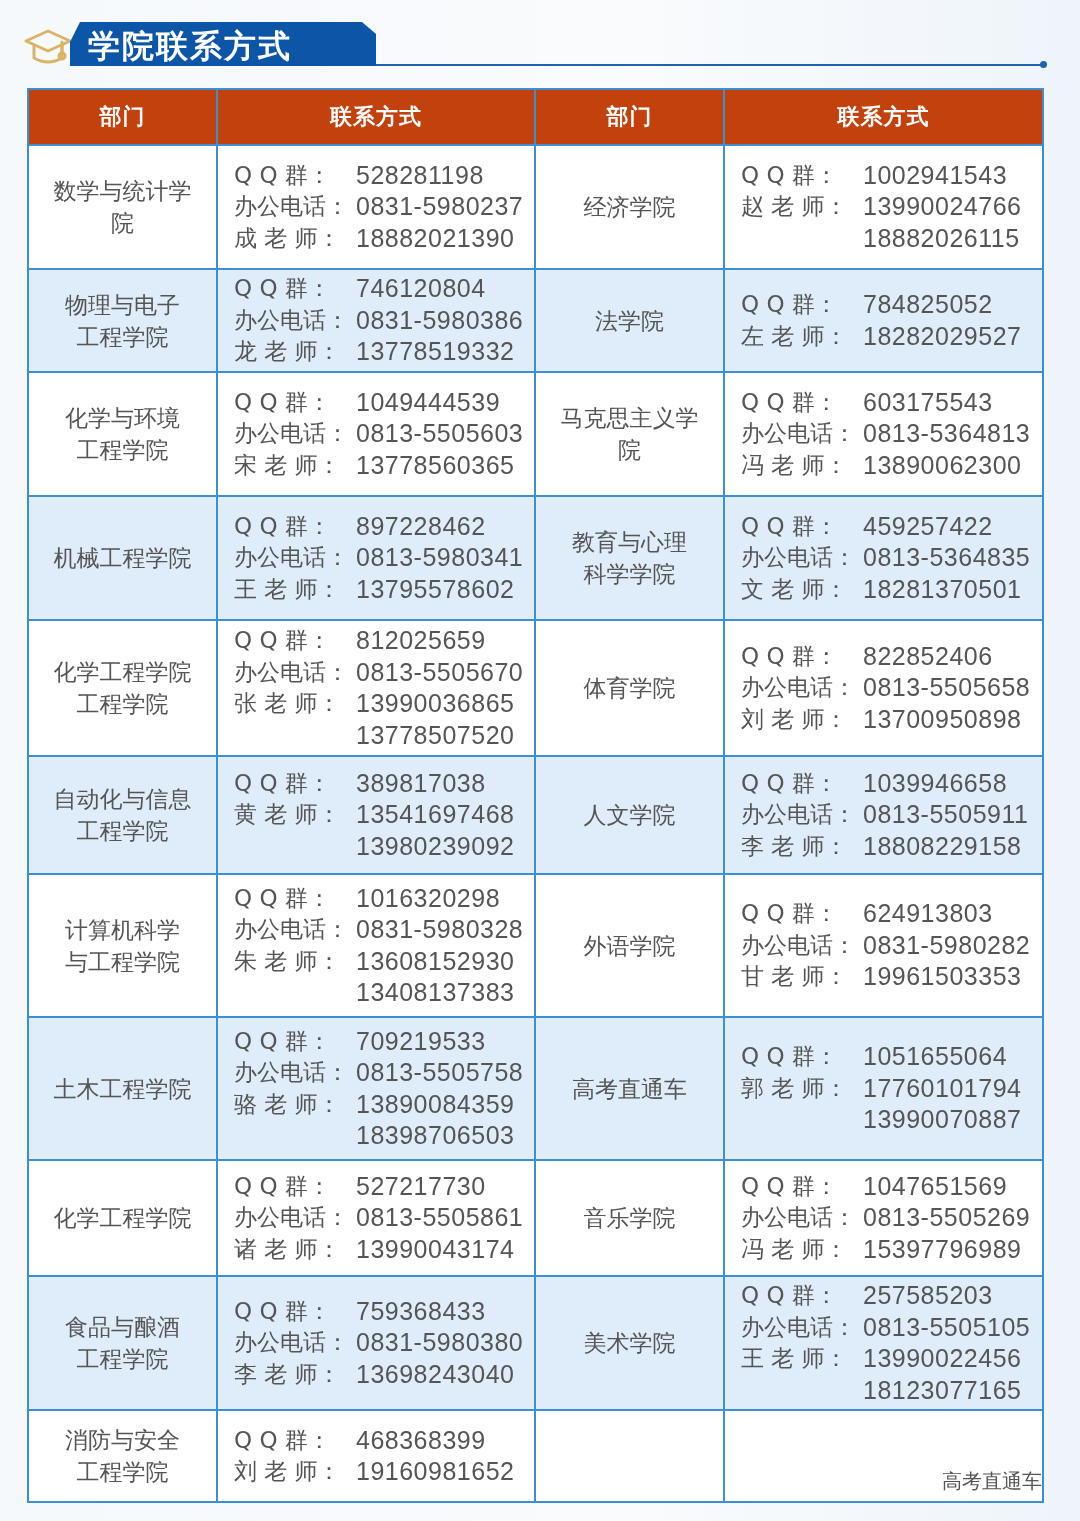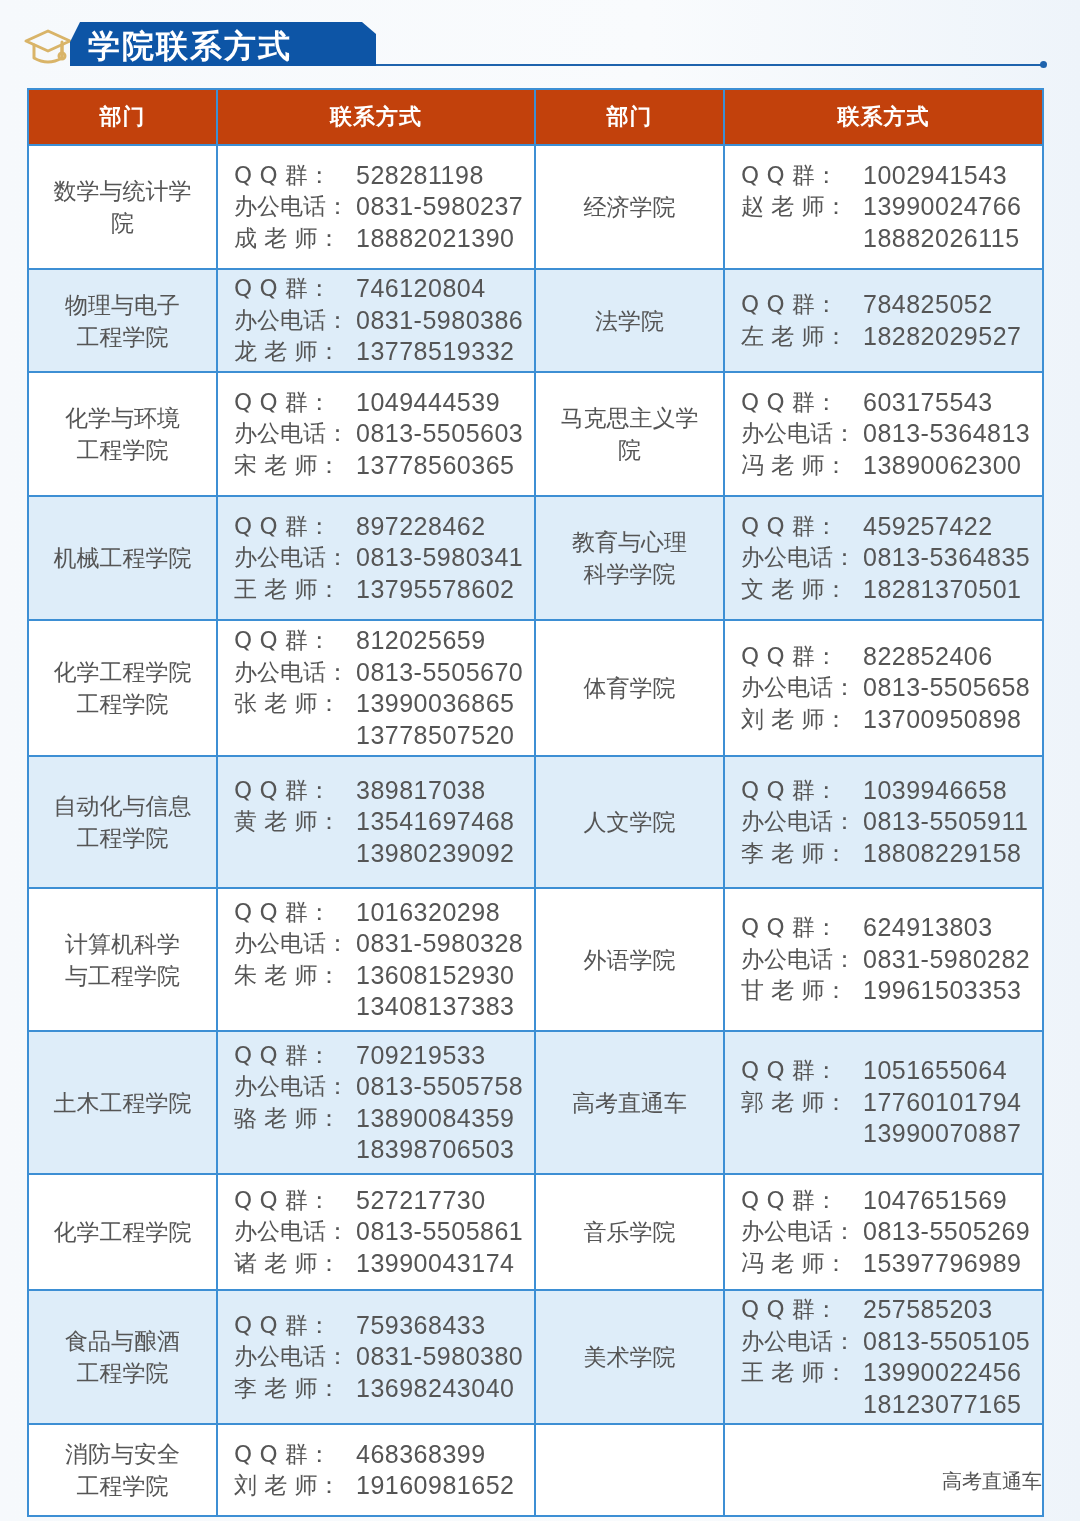--- a/index.html
+++ b/index.html
@@ -262,21 +262,21 @@
           <div class="line">
             <span class="lbl">办公电话：</span>
             <span class="val">0813-5505658</span>
           </div>
           <div class="line">
             <span class="lbl">刘 老 师：</span>
             <span class="val">13700950898</span>
           </div>
         </td>
       </tr>
-      <tr class="alt" style="height: 132px;">
+      <tr class="alt" style="height: 118px;">
         <td class="dept">
           <div>自动化与信息</div>
           <div>工程学院</div>
         </td>
         <td class="contact">
           <div class="line">
             <span class="lbl">Q Q 群：</span>
             <span class="val">389817038</span>
           </div>
           <div class="line">

